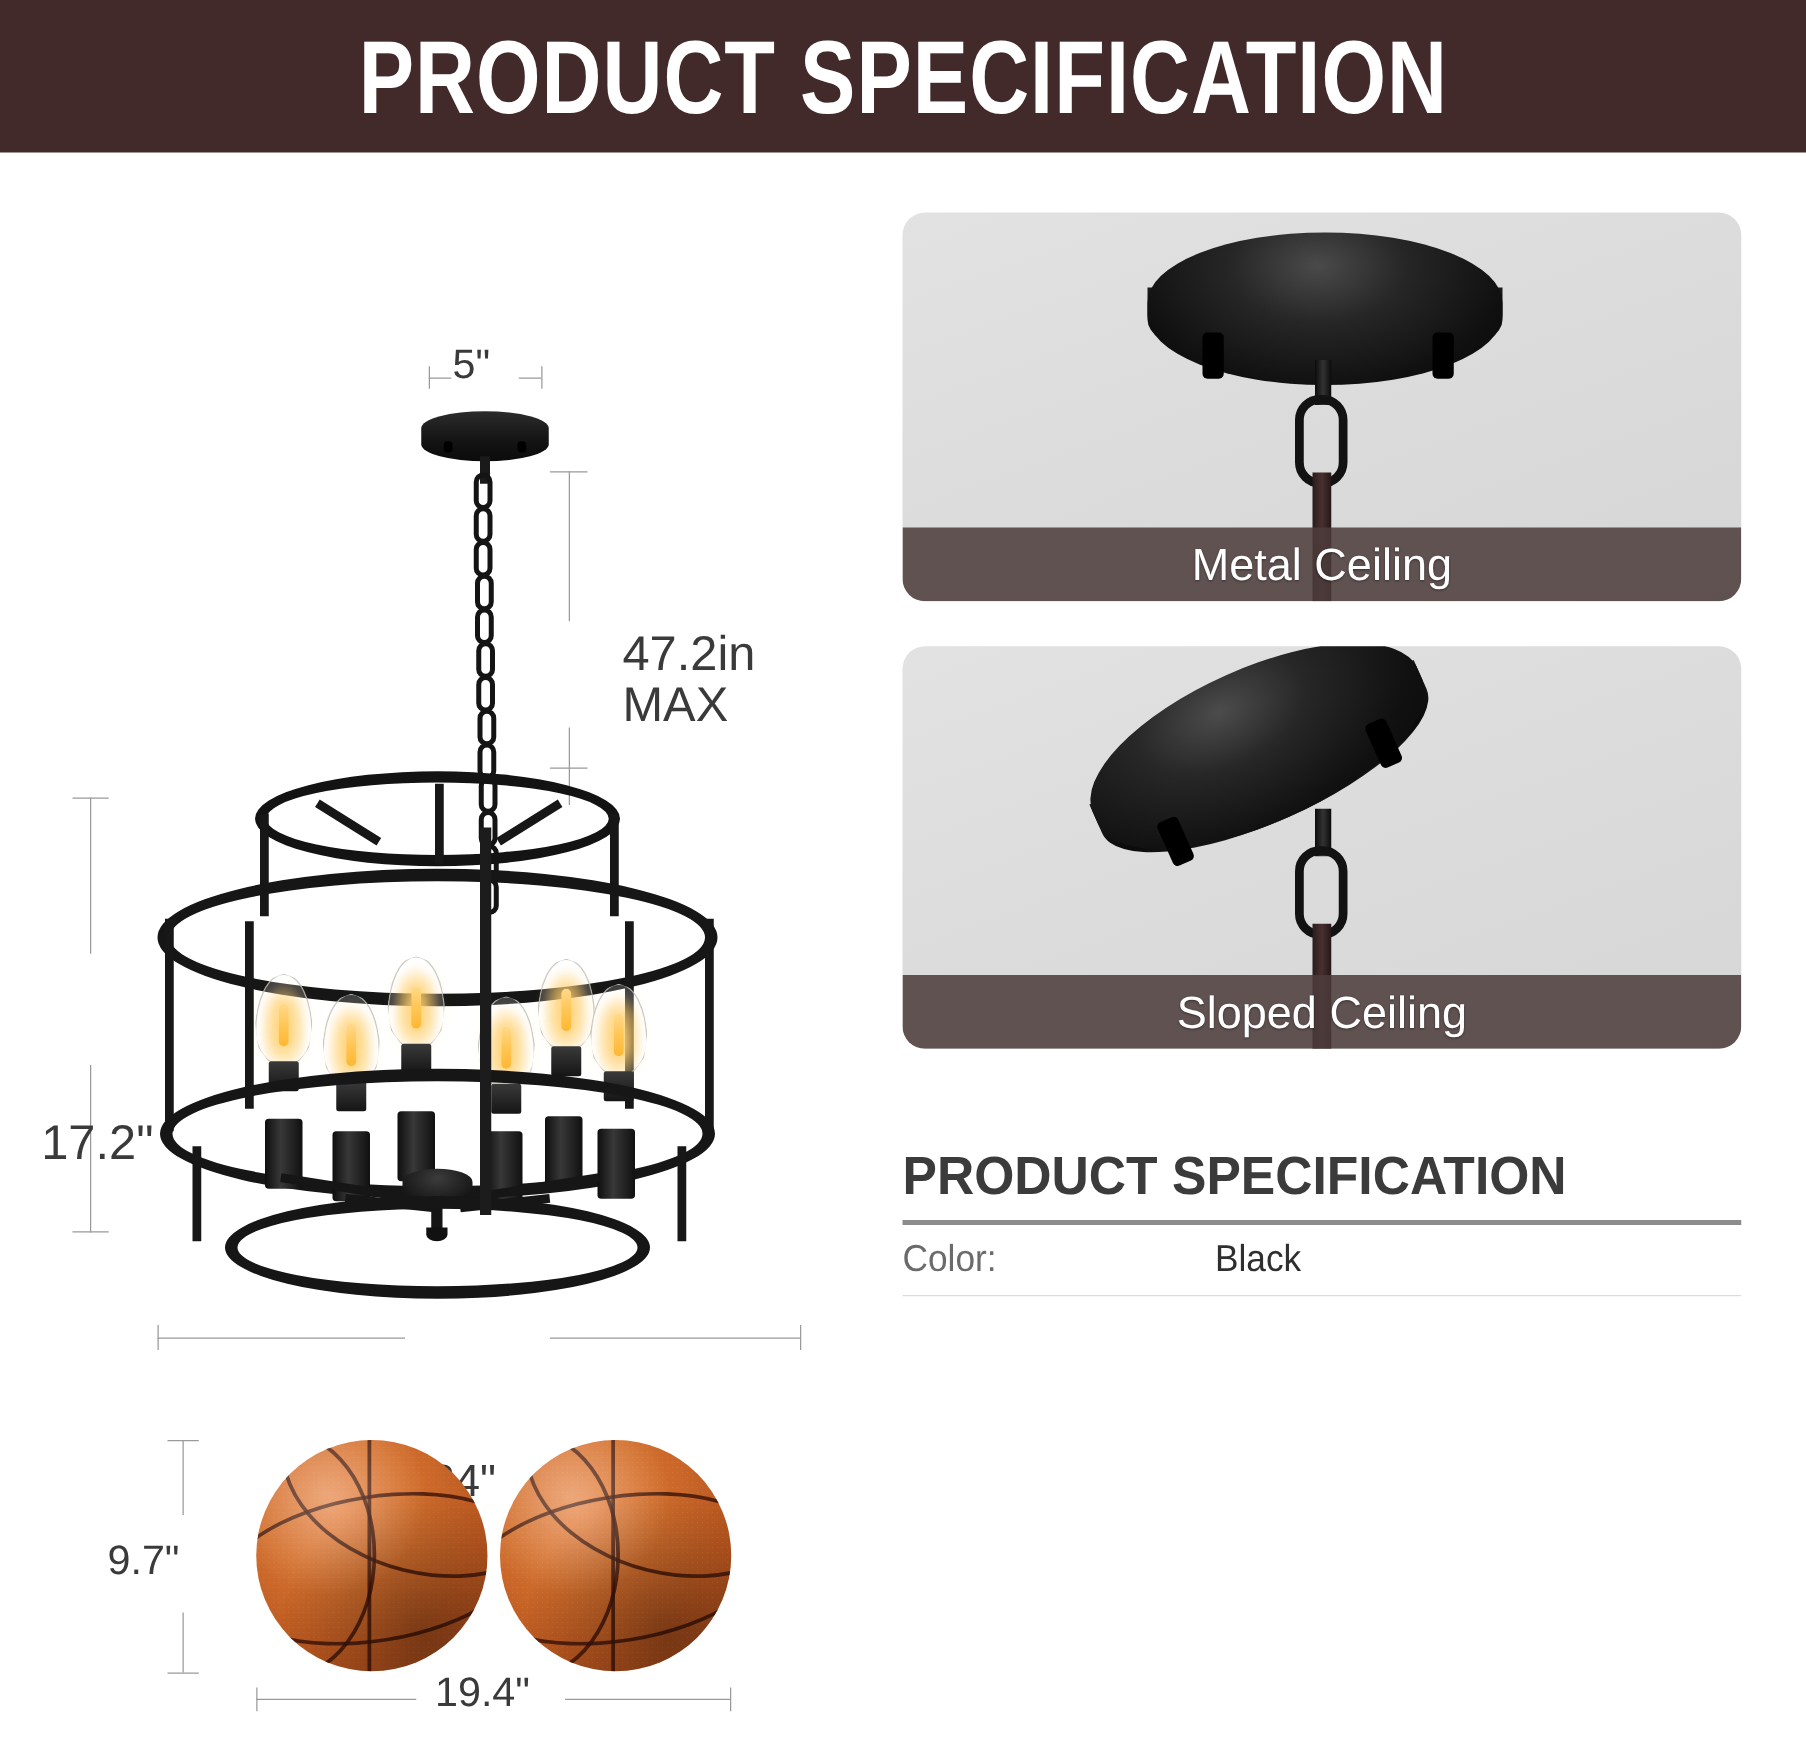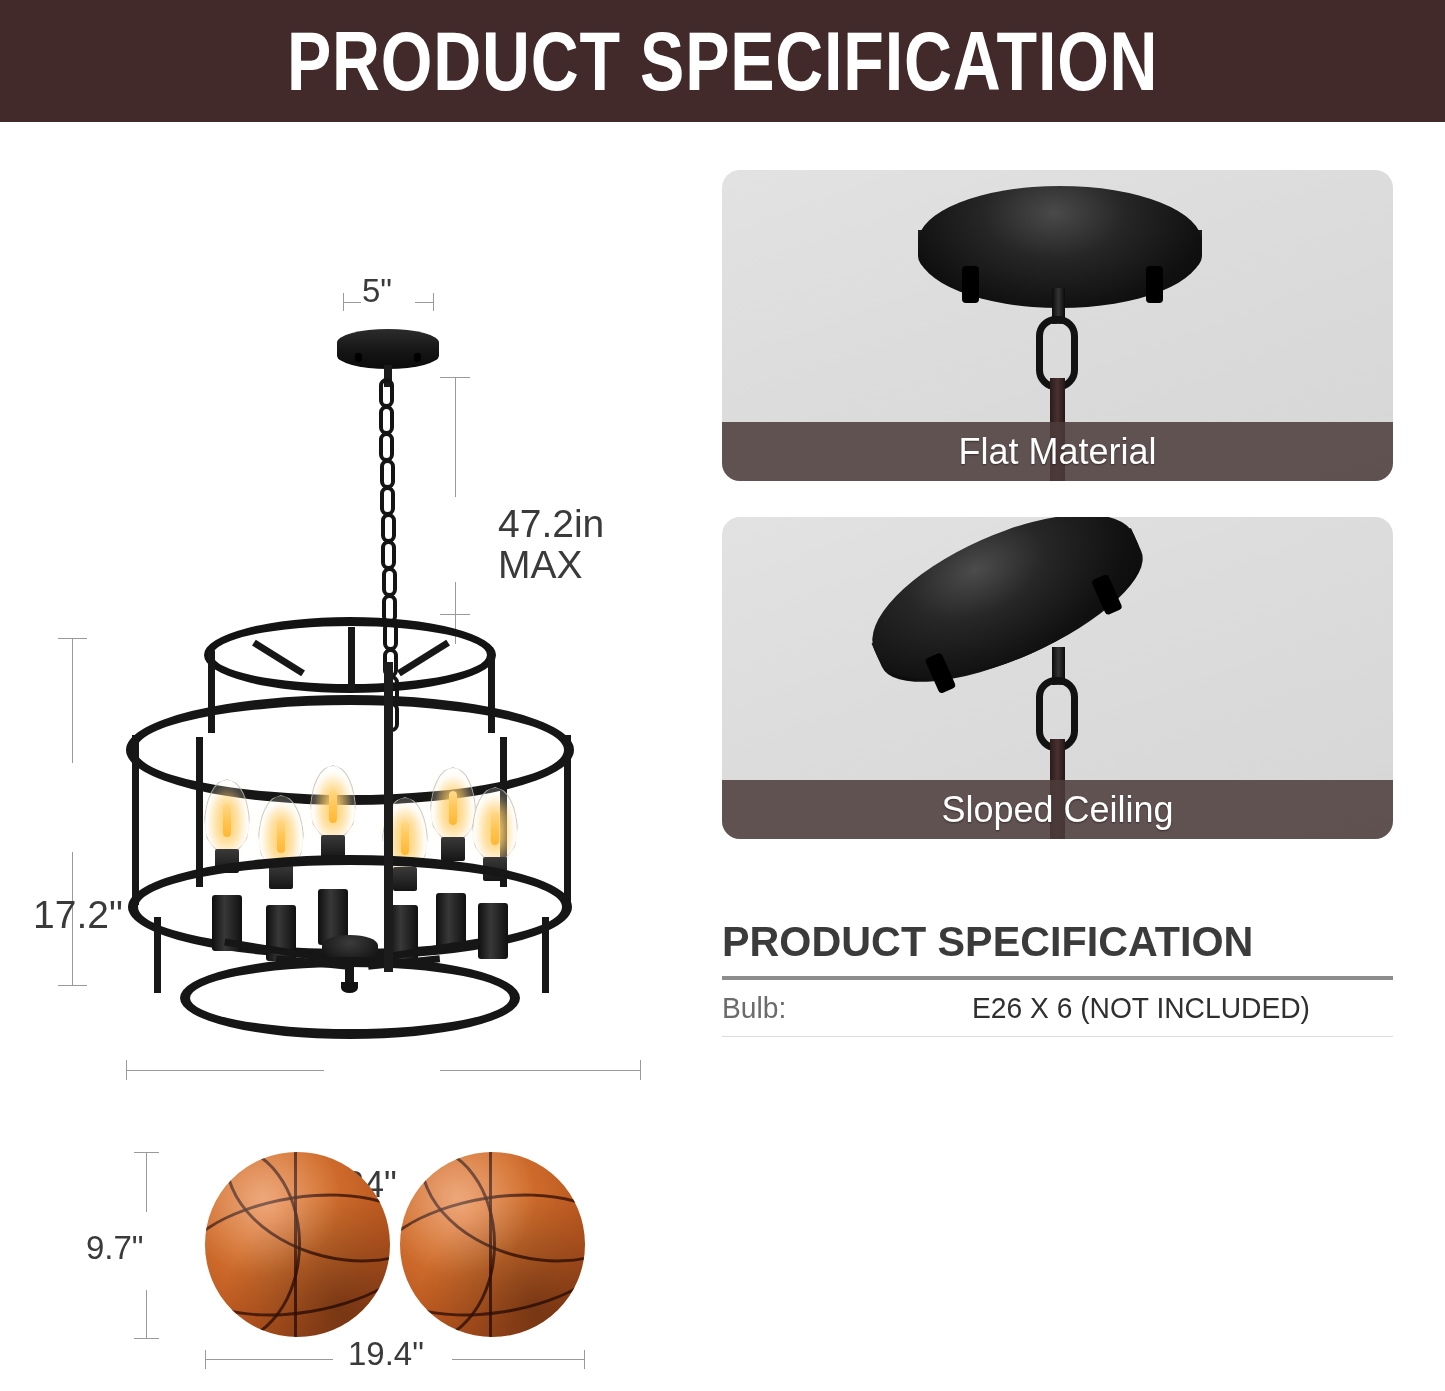--- a/index.html
+++ b/index.html
@@ -385,21 +385,21 @@
 
   <div class="ceil-panel">
     <div class="cap-body"></div>
     <div class="cap-disc"></div>
     <div class="cap-hole" style="left:240px; top:96px;"></div>
     <div class="cap-hole" style="left:424px; top:96px;"></div>
     <div class="hook-stem" style="left:330px; top:118px; height:36px;"></div>
     <div class="hook-ring" style="left:314px; top:146px;"></div>
     <div class="hook-rod" style="left:328px; top:208px; height:103px;"></div>
     <div class="ceil-label-bar">
-      <span class="ceil-label">Flat Material</span>
+      <span class="ceil-label">Metal Ceiling</span>
     </div>
   </div>
 
   <div class="ceil-panel second">
     <div style="position:absolute; left:152px; top:14px; width:300px; height:212px; transform: rotate(-24deg);">
       <div style="position:absolute; left:8px; top:50px; width:284px; height:74px; background:linear-gradient(180deg,#1d1d1d,#0b0b0b 62%,#191919); border-radius:0 0 50% 50% / 0 0 66% 66%;"></div>
       <div style="position:absolute; left:8px; top:0px; width:284px; height:124px; background:radial-gradient(ellipse at 44% 20%, #4c4c4c 0%, #272727 32%, #111 70%, #090909 100%); border-radius:50% / 46%;"></div>
       <div style="position:absolute; left:50px; top:86px; width:18px; height:38px; background:#000; border-radius:4px;"></div>
       <div style="position:absolute; left:234px; top:82px; width:18px; height:38px; background:#000; border-radius:4px;"></div>
     </div>
@@ -410,16 +410,16 @@
       <span class="ceil-label">Sloped Ceiling</span>
     </div>
   </div>
 </div>
 
 <div class="spec">
   <div class="spec-title">PRODUCT SPECIFICATION</div>
   <div class="spec-rule"></div>
 
   <div class="spec-row">
-    <span class="spec-key">Bulb:</span>
-    <span class="spec-val">E26 X 6 (NOT INCLUDED)</span>
+    <span class="spec-key">Color:</span>
+    <span class="spec-val">Black</span>
   </div>
 </div>
 
 </body></html>

